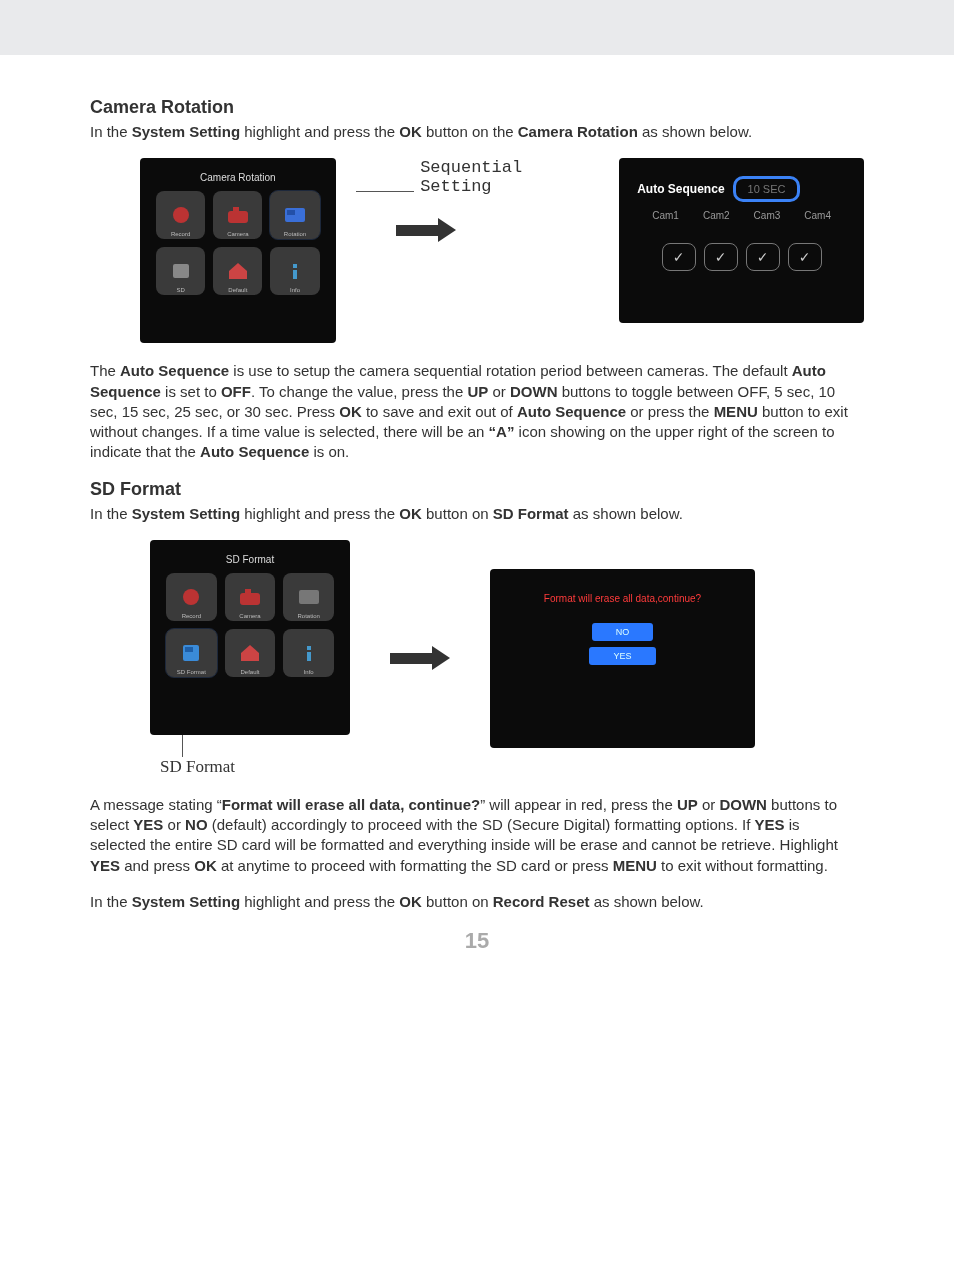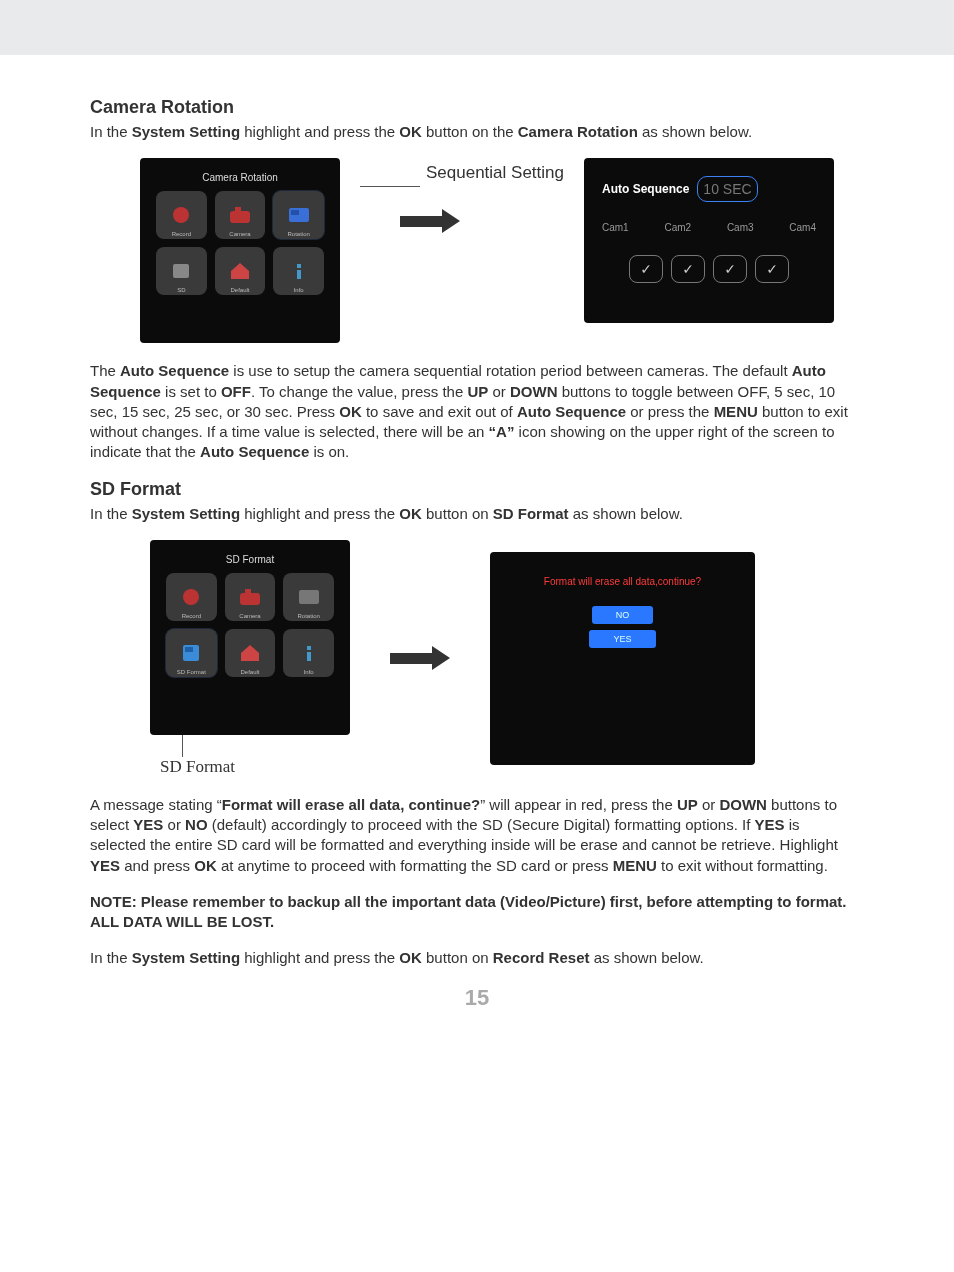--- a/index.html
+++ b/index.html
@@ -10,36 +10,36 @@
   p{font-size:15px;line-height:1.35;margin:2px 12px 16px 0;color:#333;}
   b{font-weight:bold;}
   .figrow{display:flex;align-items:flex-start;gap:20px;margin:10px 0 18px 50px;}
   .device{background:#0b0b0b;border-radius:4px;position:relative;}
   .dev1{width:200px;height:185px;padding:10px;box-sizing:border-box;}
   .dev-title{color:#ddd;font-size:10px;text-align:center;padding:4px 0 8px 0;filter:blur(0.4px);}
   .grid{display:grid;grid-template-columns:repeat(3,1fr);gap:8px;padding:0 6px;}
   .tile{background:#3a3a3a;border-radius:8px;height:48px;display:flex;align-items:center;justify-content:center;position:relative;}
   .tile.sel{outline:1px solid #6aa0ff33;}
   .tile .cap{position:absolute;bottom:2px;left:0;right:0;font-size:6px;color:#bbb;text-align:center;filter:blur(0.6px);}
-  .caption{font-family:Liberation Sans, sans-serif;font-size:17px;color:#333;}
+  .caption{font-family:Liberation Mono, monospace;font-size:17px;color:#333;}
   .arrow{width:60px;height:25px;position:relative;margin-top:8px;}
   .arrow::before{content:"";position:absolute;left:0;right:18px;top:7px;height:11px;background:#333;}
   .arrow::after{content:"";position:absolute;right:0;top:0;border-left:18px solid #333;border-top:12px solid transparent;border-bottom:12px solid transparent;}
   .dev2{width:250px;height:165px;padding:18px 18px 10px 18px;box-sizing:border-box;}
   .asrow{display:flex;align-items:center;gap:8px;}
   .aslabel{color:#fff;font-size:12px;font-weight:bold;}
-  .asbox{border:1px solid #3b82f6;border-radius:10px;padding:4px 5px;color:#777;font-size:14px;filter:blur(0.5px);}
+  .asbox{border:3px solid #3b82f6;border-radius:10px;padding:4px 12px;color:#777;font-size:11px;filter:blur(0.5px);}
   .camrow{display:flex;gap:8px;justify-content:center;margin-top:22px;}
   .camlabels{display:flex;gap:24px;justify-content:center;}
   .camlabels span{color:#999;font-size:10px;filter:blur(0.5px);}
   .camchk{width:32px;height:26px;border:1px solid #777;border-radius:8px;display:flex;align-items:center;justify-content:center;color:#ccc;font-size:14px;}
   .leader{width:60px;border-top:1px solid #555;margin-top:28px;}
   .midcol{display:flex;flex-direction:column;align-items:flex-start;gap:14px;}
   .dev3{width:200px;height:195px;padding:10px 10px 14px 10px;box-sizing:border-box;}
-  .dev4{width:265px;height:213px;padding:24px 18px;box-sizing:border-box;display:flex;flex-direction:column;align-items:center;}
+  .dev4{width:265px;height:179px;padding:24px 18px;box-sizing:border-box;display:flex;flex-direction:column;align-items:center;}
   .warn{color:#ff3b3b;font-size:10px;margin-bottom:16px;filter:blur(0.6px);}
   .dlgbtn{background:#2a78ff;color:#dff;font-size:9px;padding:4px 24px;border-radius:3px;margin:3px 0;filter:blur(0.4px);}
   .sd-pointer{width:1px;height:22px;background:#555;margin:0 0 0 32px;}
   .sd-caption{font-family:'Times New Roman',serif;font-size:17px;margin-left:10px;}
   .pagenum{text-align:center;font-size:22px;font-weight:bold;color:#aaa;}
   .icon{display:block;}
 </style>
 </head>
 <body>
 
@@ -111,21 +111,21 @@
           <span class="caption" style="margin-left:6px;">Sequential Setting</span>
         </div>
         <div class="arrow" style="margin-left:40px;"></div>
       </div>
 
       <div class="device dev2">
         <div class="asrow">
           <span class="aslabel">Auto Sequence</span>
           <span class="asbox">10 SEC</span>
         </div>
-        <div class="camlabels" style="margin-top:20px;justify-content:space-between;">
+        <div class="camlabels" style="margin-top:8px;">
           <span>Cam1</span>
           <span>Cam2</span>
           <span>Cam3</span>
           <span>Cam4</span>
         </div>
         <div class="camrow">
           <div class="camchk">✓</div>
           <div class="camchk">✓</div>
           <div class="camchk">✓</div>
           <div class="camchk">✓</div>
@@ -199,23 +199,20 @@
         <div class="warn">Format will erase all data,continue?</div>
         <div class="dlgbtn">NO</div>
         <div class="dlgbtn">YES</div>
       </div>
     </div>
 
     <p>
       <span>A message stating “</span><b>Format will erase all data, continue?</b><span>” will appear in red, press the </span><b>UP</b><span> or </span><b>DOWN</b><span> buttons to select </span><b>YES</b><span> or </span><b>NO</b><span> (default) accordingly to proceed with the SD (Secure Digital) formatting options. If </span><b>YES</b><span> is selected the entire SD card will be formatted and everything inside will be erase and cannot be retrieve.  Highlight </span><b>YES</b><span> and press </span><b>OK</b><span> at anytime to proceed with formatting the SD card or press </span><b>MENU</b><span> to exit without formatting.</span>
     </p>
 
-    <p>
-      <b>NOTE: Please remember to backup all the important data (Video/Picture) first, before attempting to format.  ALL DATA WILL BE LOST.</b>
-    </p>
 
     <p>
       <span>In the </span><b>System Setting</b><span> highlight and press the </span><b>OK</b><span> button on </span><b>Record Reset</b><span> as shown below.</span>
     </p>
 
     <div class="pagenum">15</div>
   </div>
 </div>
 
 </body></html>

